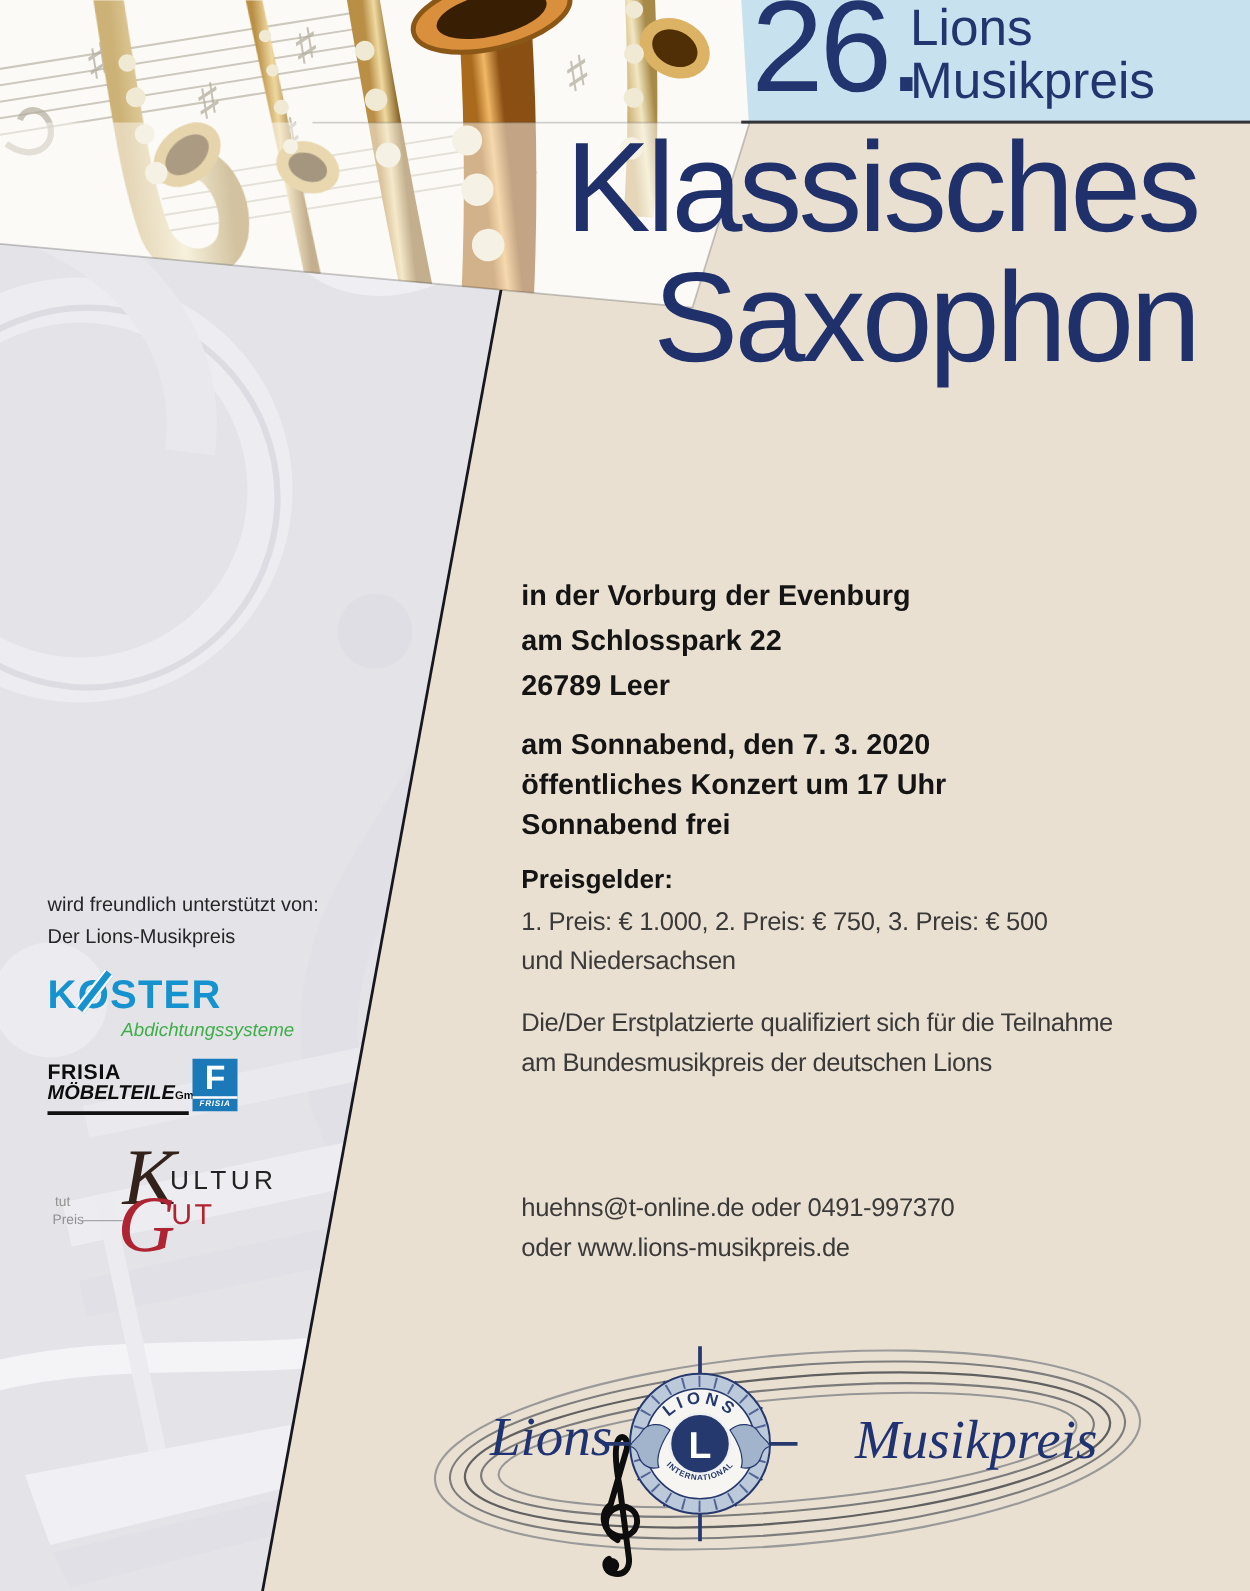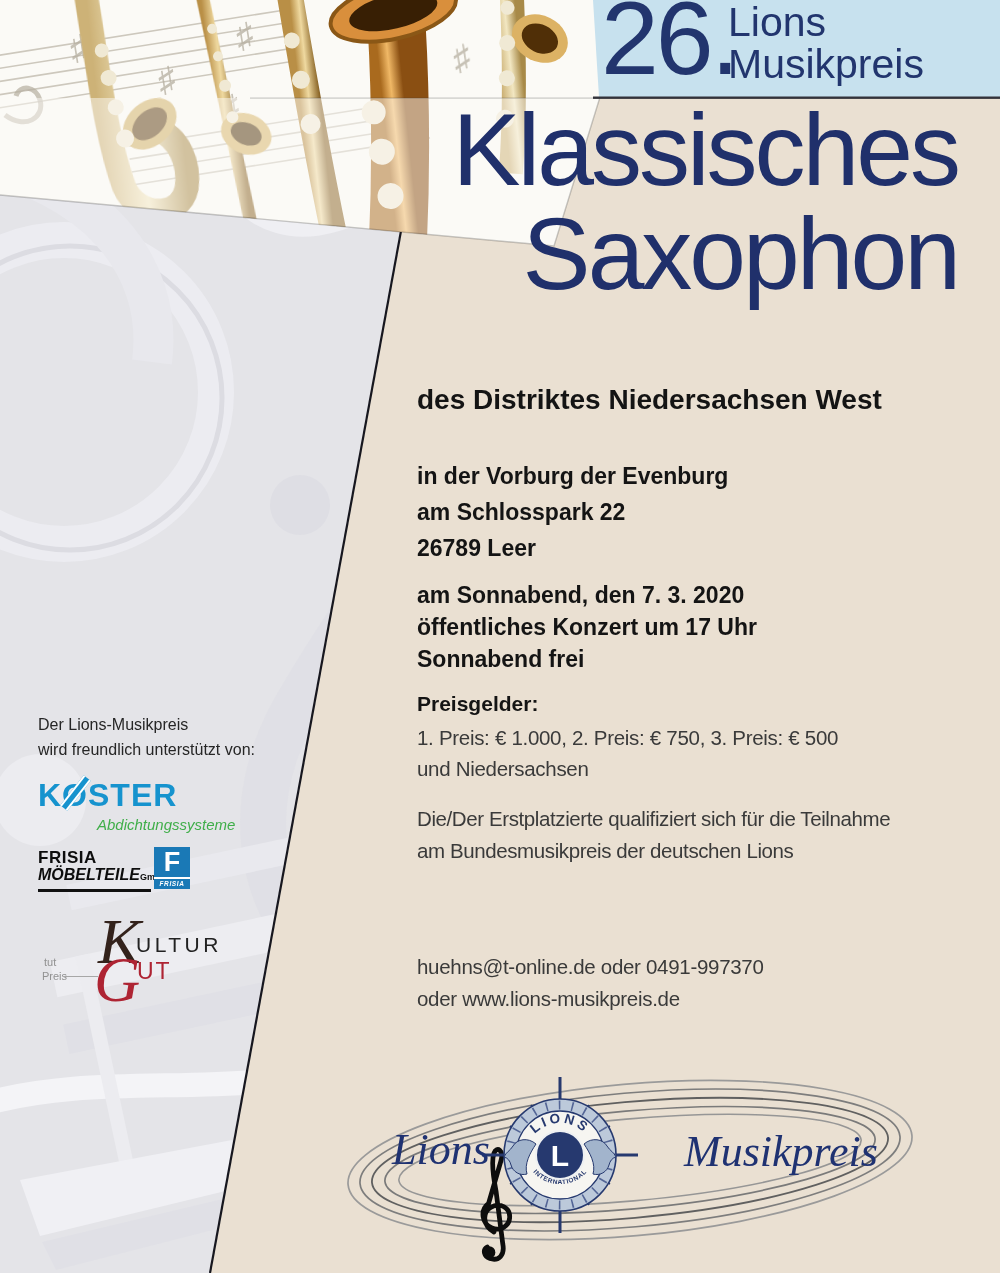--- a/index.html
+++ b/index.html
@@ -230,21 +230,20 @@
 
   <div class="abs edition">26.</div>
   <div class="abs org">Lions</div>
   <div class="abs event">Musikpreis</div>
 
   <div class="abs headline">
     <div class="l1">Klassisches</div>
     <div class="l2">Saxophon</div>
   </div>
 
-  <div class="abs sub">des Distriktes Niedersachsen West</div>
 
   <div class="abs blk venue">
     <div>in der Vorburg der Evenburg</div>
     <div>am Schlosspark 22</div>
     <div>26789 Leer</div>
   </div>
 
   <div class="abs blk date">
     <div>am Sonnabend, den 7. 3. 2020</div>
     <div>öffentliches Konzert um 17 Uhr</div>
@@ -261,22 +260,22 @@
     <div>Die/Der Erstplatzierte qualifiziert sich für die Teilnahme</div>
     <div>am Bundesmusikpreis der deutschen Lions</div>
   </div>
 
   <div class="abs blk info">
     <div>huehns@t-online.de oder 0491-997370</div>
     <div>oder www.lions-musikpreis.de</div>
   </div>
 
   <div class="abs intro">
+    <div>wird freundlich unterstützt von:</div>
     <div>Der Lions-Musikpreis</div>
-    <div>wird freundlich unterstützt von:</div>
   </div>
 
   <div class="abs koester">
     <span>K</span><span class="oslash"><span>O</span><i></i></span><span>STER</span>
   </div>
   <div class="abs koester-sub">Abdichtungssysteme</div>
 
   <div class="abs frisia">
     <div class="f1">FRISIA</div>
     <div class="f2"><span>MÖBELTEILE</span><span class="gmbh">GmbH</span></div>

